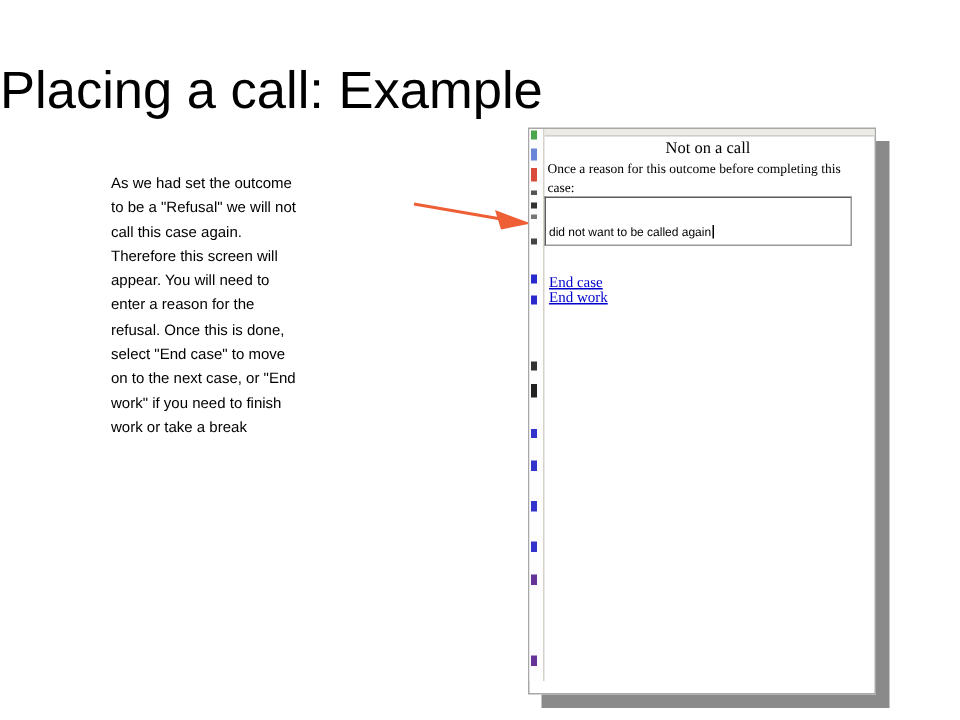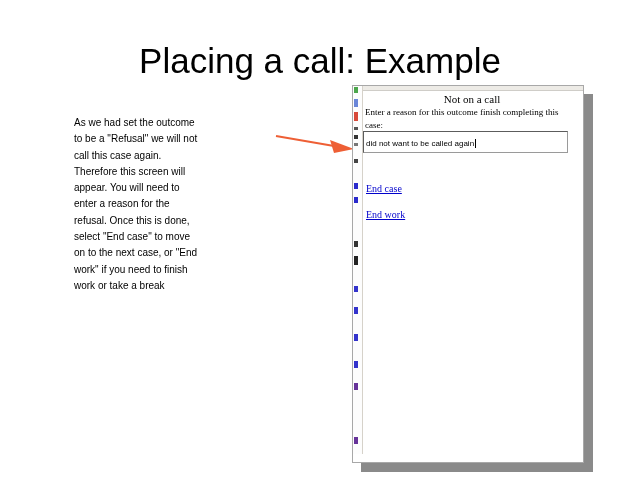--- a/index.html
+++ b/index.html
@@ -2,21 +2,21 @@
 <html><head>
 <meta charset="utf-8">
 <style>
   html,body { margin:0; padding:0; background:#fff; }
   .slide {
     position:relative; width:640px; height:480px; background:#ffffff;
     overflow:hidden; font-family:"Liberation Sans", sans-serif; color:#000;
   }
   .title {
     position:absolute; top:41px; left:0; width:100%;
-    text-align:center; font-size:35px; font-weight:400;
+    text-align:left; font-size:35px; font-weight:400;
     font-family:"Liberation Sans", sans-serif; color:#000;
   }
   .body-text {
     position:absolute; left:74px; top:115px; width:225px;
     font-size:10px; line-height:16.3px; white-space:pre-line; color:#000;
   }
   .callout-arrow { position:absolute; left:270px; top:128px; width:92px; height:34px; }
 
   
   .shot {
@@ -40,33 +40,33 @@
   .shot-prompt {
     position:absolute; left:12px; top:20px; width:214px;
     font-family:"Liberation Serif", serif; font-size:9px; line-height:13px;
     white-space:pre-line; color:#000;
   }
   .shot-input {
     position:absolute; left:10px; top:45px; width:201px; height:13px;
     background:#fff; border:1px solid #5c5c5c;
     border-right-color:#9a9a9a; border-bottom-color:#9a9a9a;
     font-family:"Liberation Sans", sans-serif; font-size:8px;
-    padding:7px 0 0 2px; color:#000; white-space:nowrap; overflow:hidden;
+    padding:18px 0 0 2px; color:#000; white-space:nowrap; overflow:hidden;
   }
   .caret {
     display:inline-block; width:1px; height:9px; background:#000;
     vertical-align:middle; margin-left:1px;
   }
   .shot-link {
     position:absolute; left:13px;
     font-family:"Liberation Serif", serif; font-size:10px;
     text-decoration:underline; cursor:pointer;
   }
   .link-endcase { top:97px;text-align:center; }
-  .link-endwork { top:123px; }
+  .link-endwork { top:107px; }
 </style>
 </head>
 <body>
 
 <div class="slide">
 
   <div class="title">Placing a call: Example</div>
 
   <div class="body-text">As we had set the outcome
 to be a "Refusal" we will not
@@ -103,21 +103,21 @@
         <div class="frag" style="top: 200px; height: 6px; background: rgb(51, 51, 204);"></div>
         <div class="frag" style="top: 221px; height: 7px; background: rgb(51, 51, 204);"></div>
         <div class="frag" style="top: 248px; height: 7px; background: rgb(51, 51, 204);"></div>
         <div class="frag" style="top: 275px; height: 7px; background: rgb(51, 51, 204);"></div>
         <div class="frag" style="top: 297px; height: 7px; background: rgb(102, 51, 153);"></div>
         <div class="frag" style="top: 351px; height: 7px; background: rgb(102, 51, 153);"></div>
       </div>
 
     <div class="shot-heading">Not on a call</div>
 
-    <div class="shot-prompt">Enter a reason for this outcome finish completing this
+    <div class="shot-prompt">Once a reason for this outcome before completing this
 case:</div>
 
     <div class="shot-input">
       <span>did not want to be called again</span><span class="caret"></span>
     </div>
 
     <a class="shot-link link-endcase" style="color: rgb(0, 0, 204);">End case</a>
     <a class="shot-link link-endwork" style="color: rgb(0, 0, 204);">End work</a>
   </div>
 

